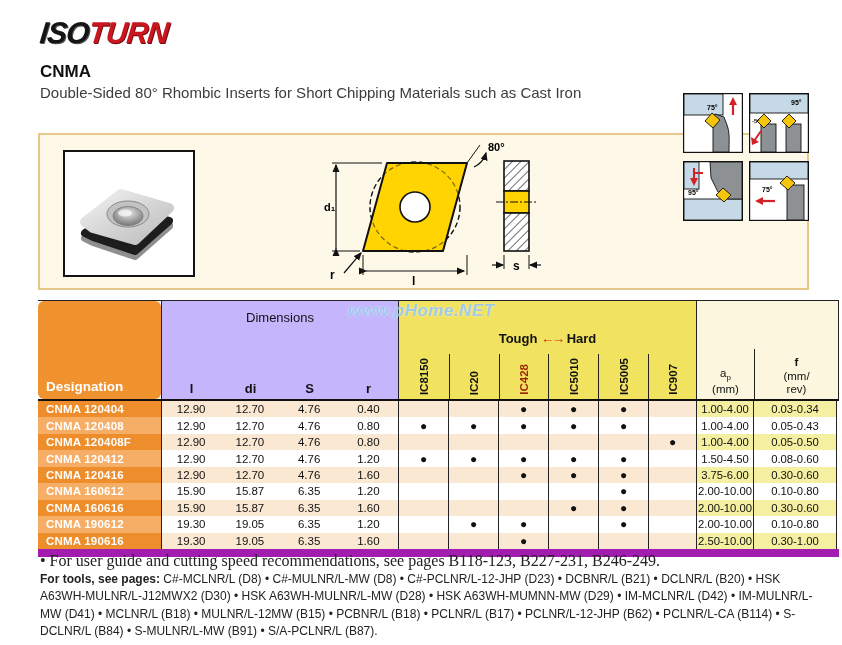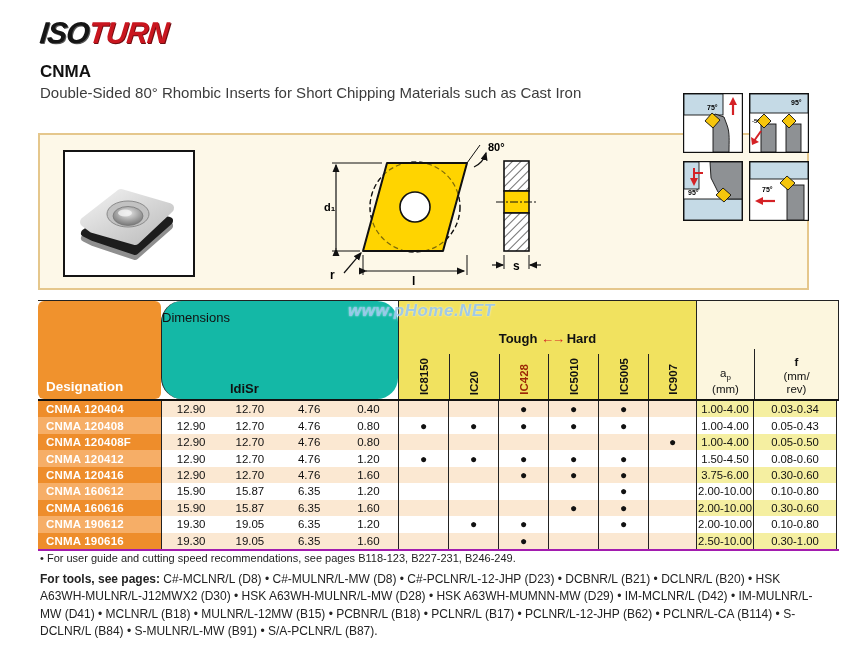--- a/index.html
+++ b/index.html
@@ -23,60 +23,60 @@
   .diagrams { left:683px; top:93px; width:126px; display:grid; grid-template-columns:60px 60px; grid-template-rows:60px 60px; gap:8px 6px; }
   .diag { background:#fff; }
 
   
   .watermark { left:348px; top:301px; font-size:17px; font-weight:bold; font-style:italic; color:rgba(148,196,236,.88); letter-spacing:.5px; z-index:9; text-shadow:0 0 2px rgba(255,255,255,.8); }
 
   
   .cat-table { left:38px; top:300px; width:801px; border-top:1px solid #222; }
   .thead { display:flex; height:100px; border-bottom:2px solid #111; }
   .h-des { width:123px; background:#F0922D; display:flex; align-items:flex-end; padding:0 0 5px 8px; color:#fff; font-weight:bold; font-size:13.5px;border-radius:6px; }
-  .h-dims { width:237px; background:#14b8a6; border-left:1px solid #222; display:flex; flex-direction:row;border-radius:21px; }
+  .h-dims { width:237px; background:#c4b5fd; border-left:1px solid #222; display:flex; flex-direction:column; }
   .dims-title { text-align:center; padding-top:9px; font-size:13px; }
   .dims-bottom { margin-top:auto; display:flex; }
   .dim-label { flex:1; text-align:center; font-weight:bold; font-size:13px; padding-bottom:3px; }
   .h-grades { width:298px; background:#F1E25F; border-left:1px solid #222; display:flex; flex-direction:column; }
   .tough-hard { text-align:center; padding-top:9px; font-size:13px; font-weight:bold; height:32px;margin-top:21px; }
   .red-arrow { color:#d42125; letter-spacing:-2px; font-weight:bold; }
   .grades-bottom { flex:1; display:flex; }
   .g-cell { width:50px; display:flex; align-items:flex-end; justify-content:center; padding-bottom:4px; }
   .g-cell + .g-cell { border-left:1px solid #222; }
   .g-cell.last { width:48px; }
   .vtext { writing-mode:vertical-rl; transform:rotate(180deg); font-weight:bold; font-size:11.5px; }
   .h-rec { width:143px; background:#FCF6DE; border-left:1px solid #222; border-right:1.5px solid #222; display:flex; flex-direction:column; }
   .rec-title { text-align:center; padding-top:6px; font-weight:bold; font-size:12.5px; line-height:1.25; }
   .rec-bottom { margin-top:auto; display:flex; height:50px; }
   .ap-label, .f-label { display:flex; align-items:flex-end; justify-content:center; padding-bottom:3px; font-size:11.5px; line-height:1.15; text-align:center; }
   .ap-label { width:57px; }
   .f-label { width:84px; border-left:1px solid #222; }
   sub { font-size:8px; }
 
-  .tbody { border-bottom:2px solid #a21caf;text-align:center; }
+  .tbody { border-bottom:8px solid #a21caf;text-align:center; }
   .trow { display:flex; height:16.45px; font-size:11.5px; }
   .trow > div { display:flex; align-items:center; justify-content:center; }
   .c-des { width:123px; justify-content:flex-start !important; padding-left:8px; color:#fff; font-weight:bold; font-size:11.5px; letter-spacing:.2px; }
   .c-dim { width:59.25px; border-left:none; }
   .c-dim.first { border-left:1px solid #222; }
   .c-grade { width:50px; border-left:1px solid #222; font-size:12px; }
   .c-grade.last { width:48px; }
   .c-ap { width:57px; border-left:1px solid #222; font-size:11.3px; }
   .c-f { width:84px; border-left:1px solid #222; border-right:1.5px solid #222; font-size:11.3px; }
   
   .trow.odd .c-des { background:#EE8D2B; }
   .trow.even .c-des { background:#F6AE67; }
   .trow.odd .c-dim, .trow.odd .c-grade { background:#FBE8D2; }
   .trow.even .c-dim, .trow.even .c-grade { background:#fff; }
   .trow.odd .c-ap, .trow.odd .c-f { background:#F5EFA1; }
   .trow.even .c-ap, .trow.even .c-f { background:#fff; }
 
   
-  .note1 { left:40px; top:552px; font-size:11px; color:#222; }
+  .note1 { left:40px; top:552px; font-size:16px; color:#222;font-family:Liberation Serif, serif; }
   .tools { left:40px; top:571px; width:778px; font-size:12px; line-height:1.45; color:#222; }
   .tools .b { font-weight:bold; }
 </style>
 </head>
 <body>
 
 <div class="abs logo">
   <span class="p1">ISO</span><span class="p2">TURN</span>
 </div>
 

